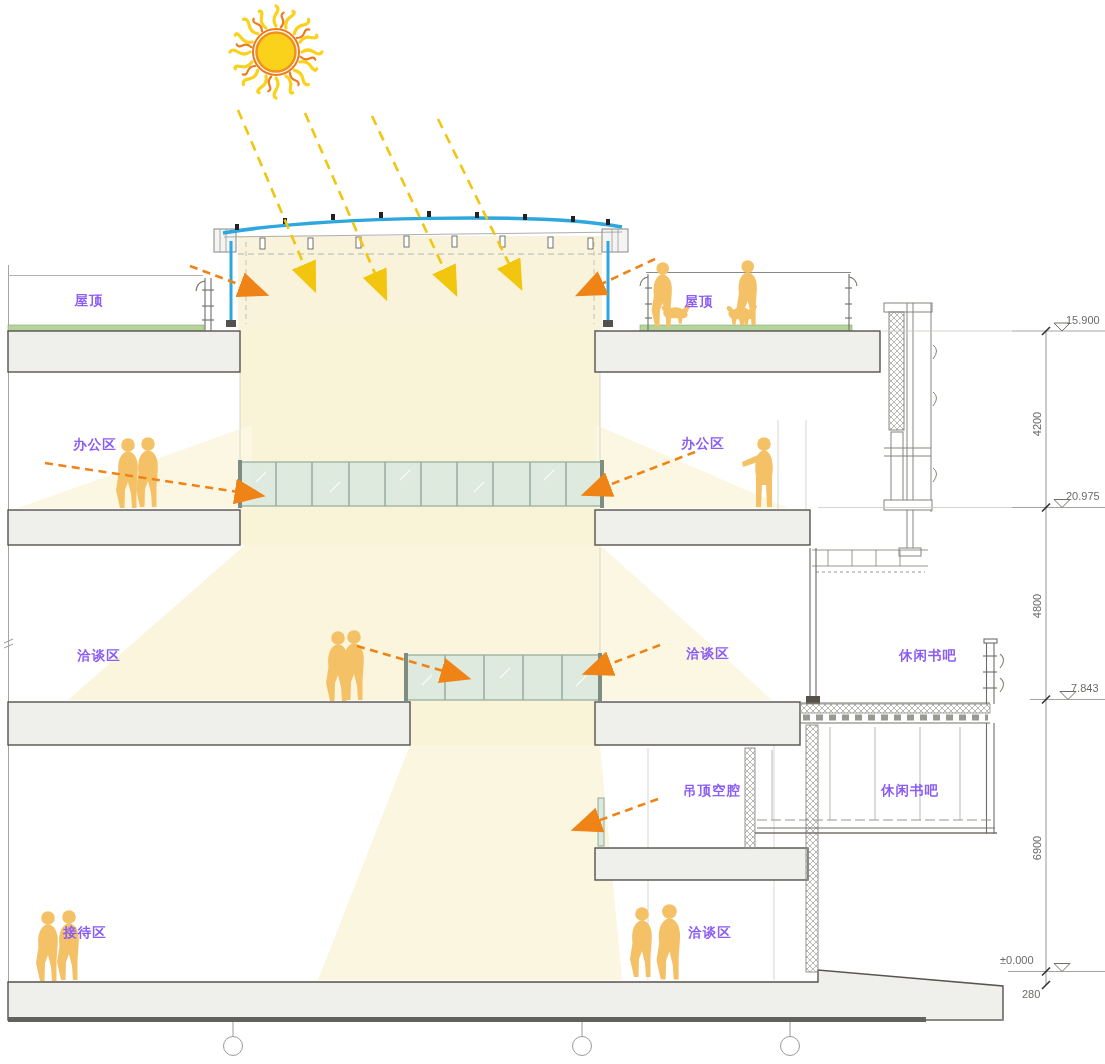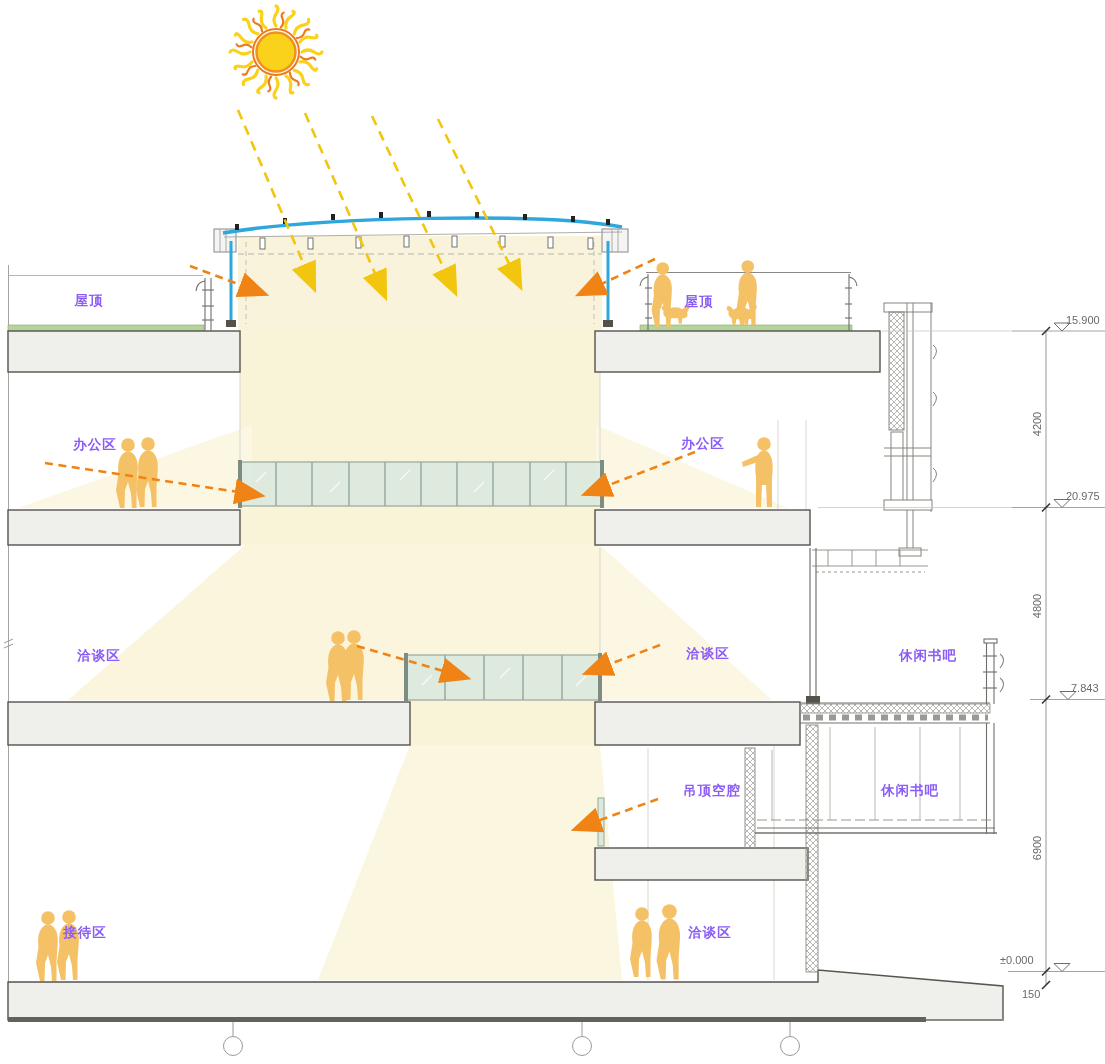--- a/index.html
+++ b/index.html
@@ -375,14 +375,14 @@
   <div class="lbl" style="left:710px;top:933px">洽谈区</div>
 
   <div class="elev" style="left:1066px;top:314px">15.900</div>
   <div class="elev" style="left:1066px;top:490px">20.975</div>
   <div class="elev" style="left:1071px;top:682px">7.843</div>
   <div class="elev" style="left:1000px;top:954px">±0.000</div>
 
   <div class="dim rot" style="left:1037px;top:424px">4200</div>
   <div class="dim rot" style="left:1037px;top:606px">4800</div>
   <div class="dim rot" style="left:1037px;top:848px">6900</div>
-  <div class="dim" style="left:1022px;top:988px">150</div>
+  <div class="dim" style="left:1022px;top:988px">280</div>
 </div>
 
 </body></html>

